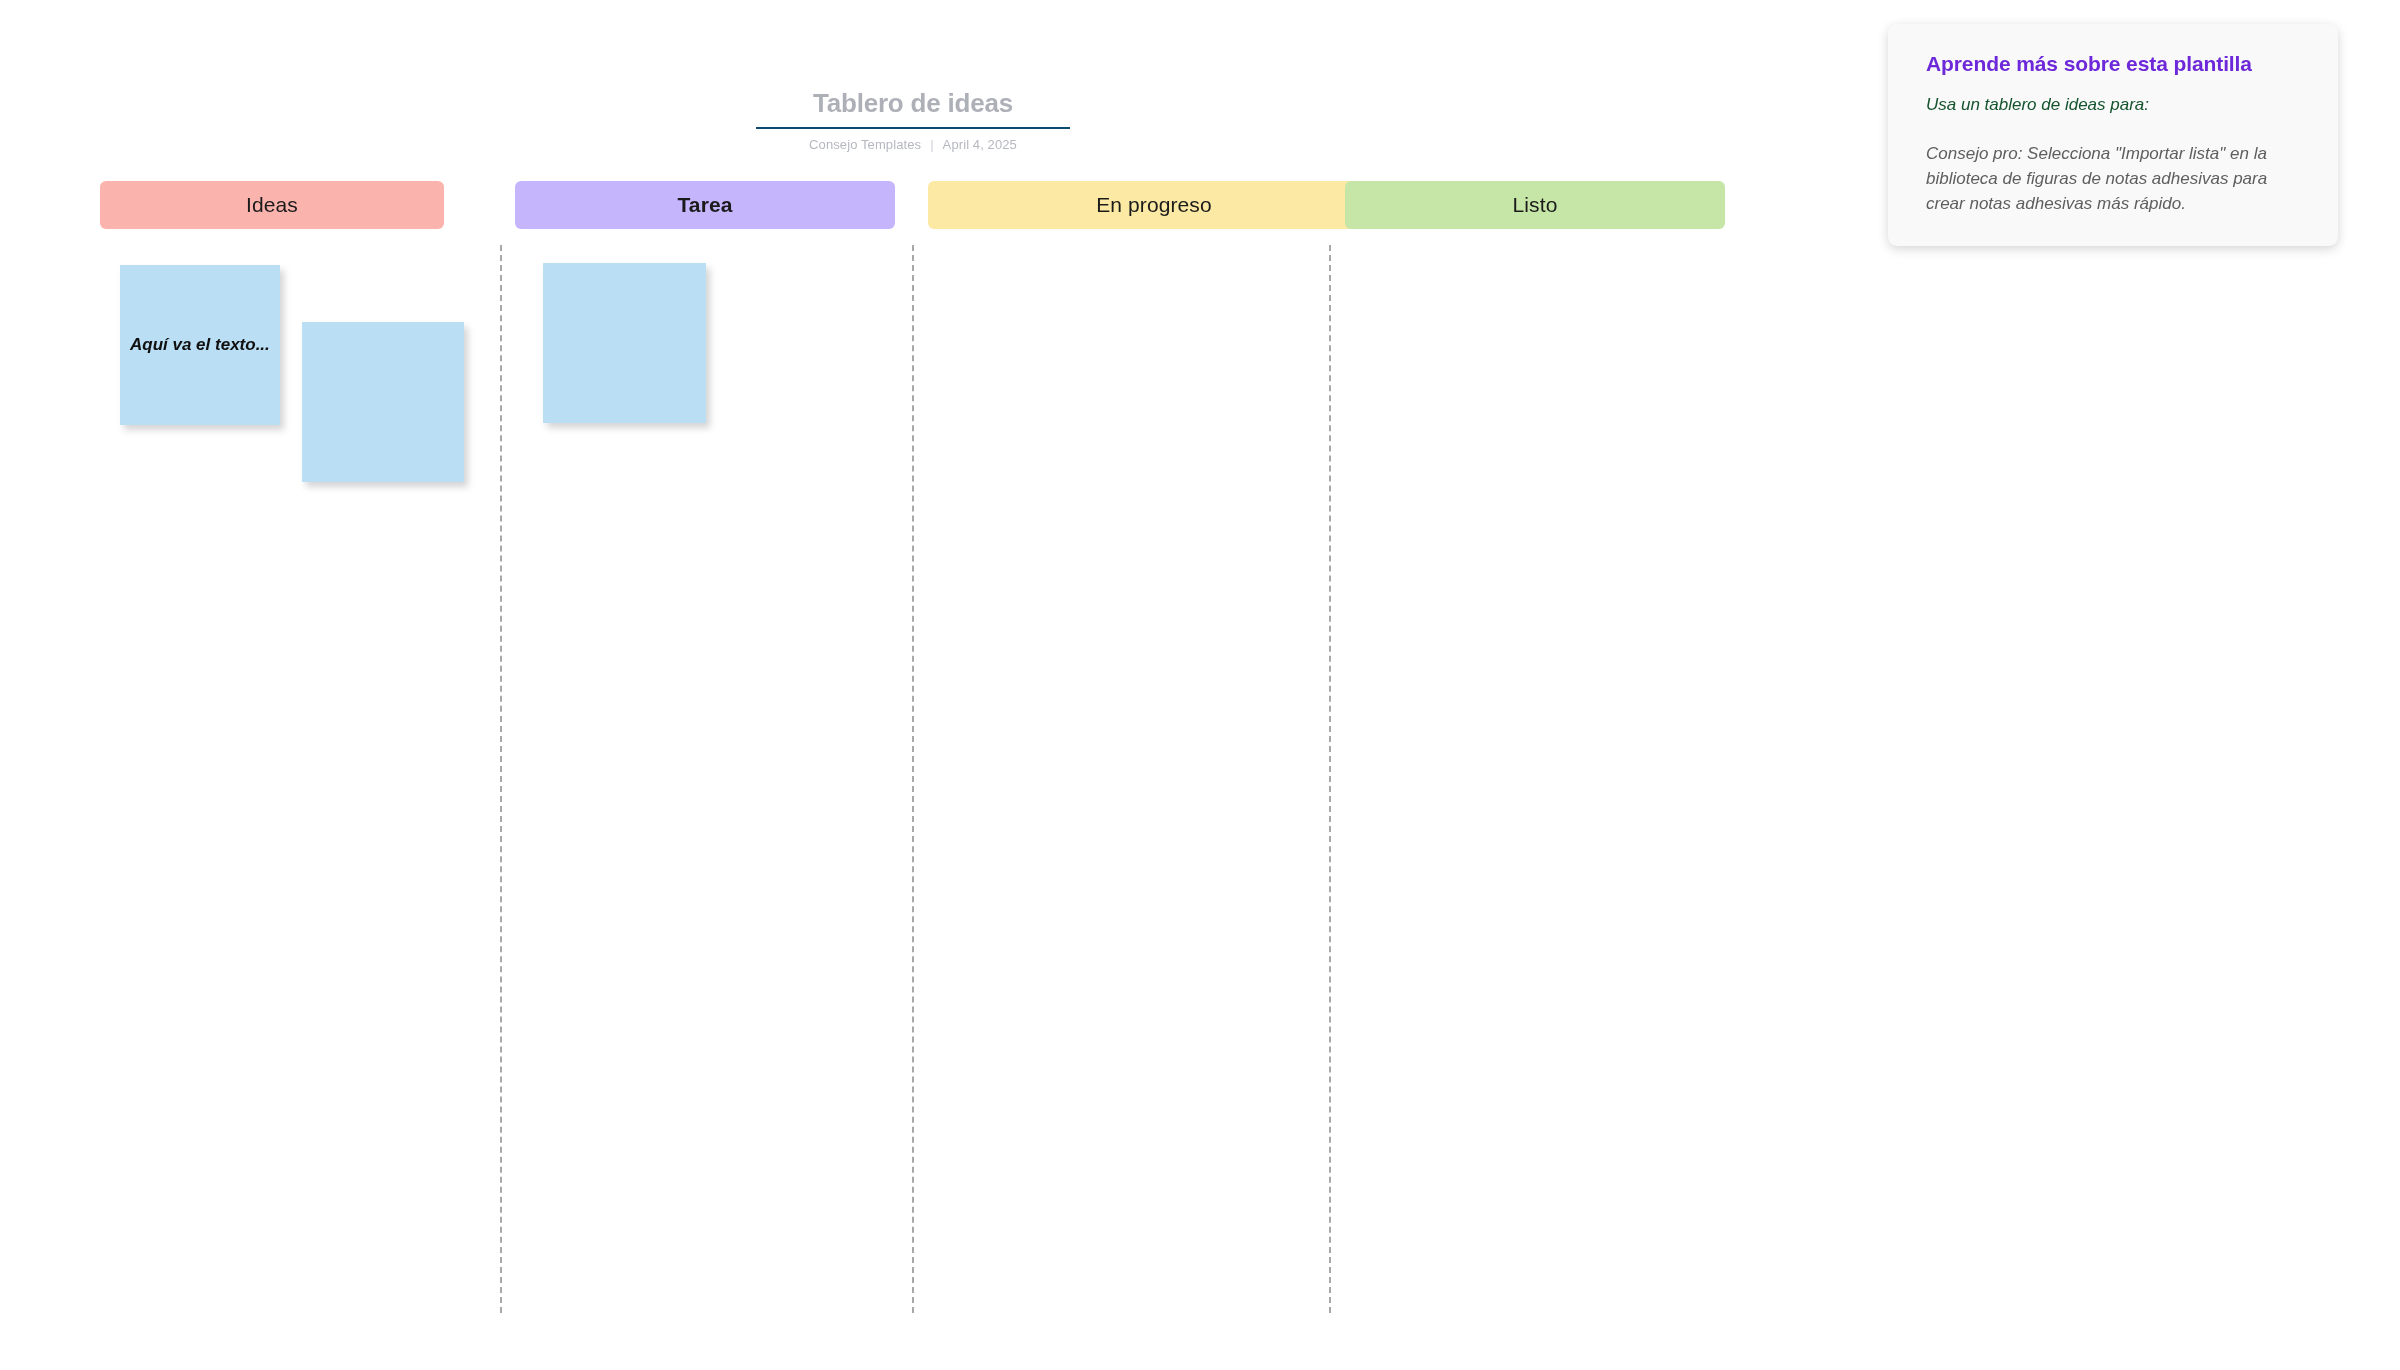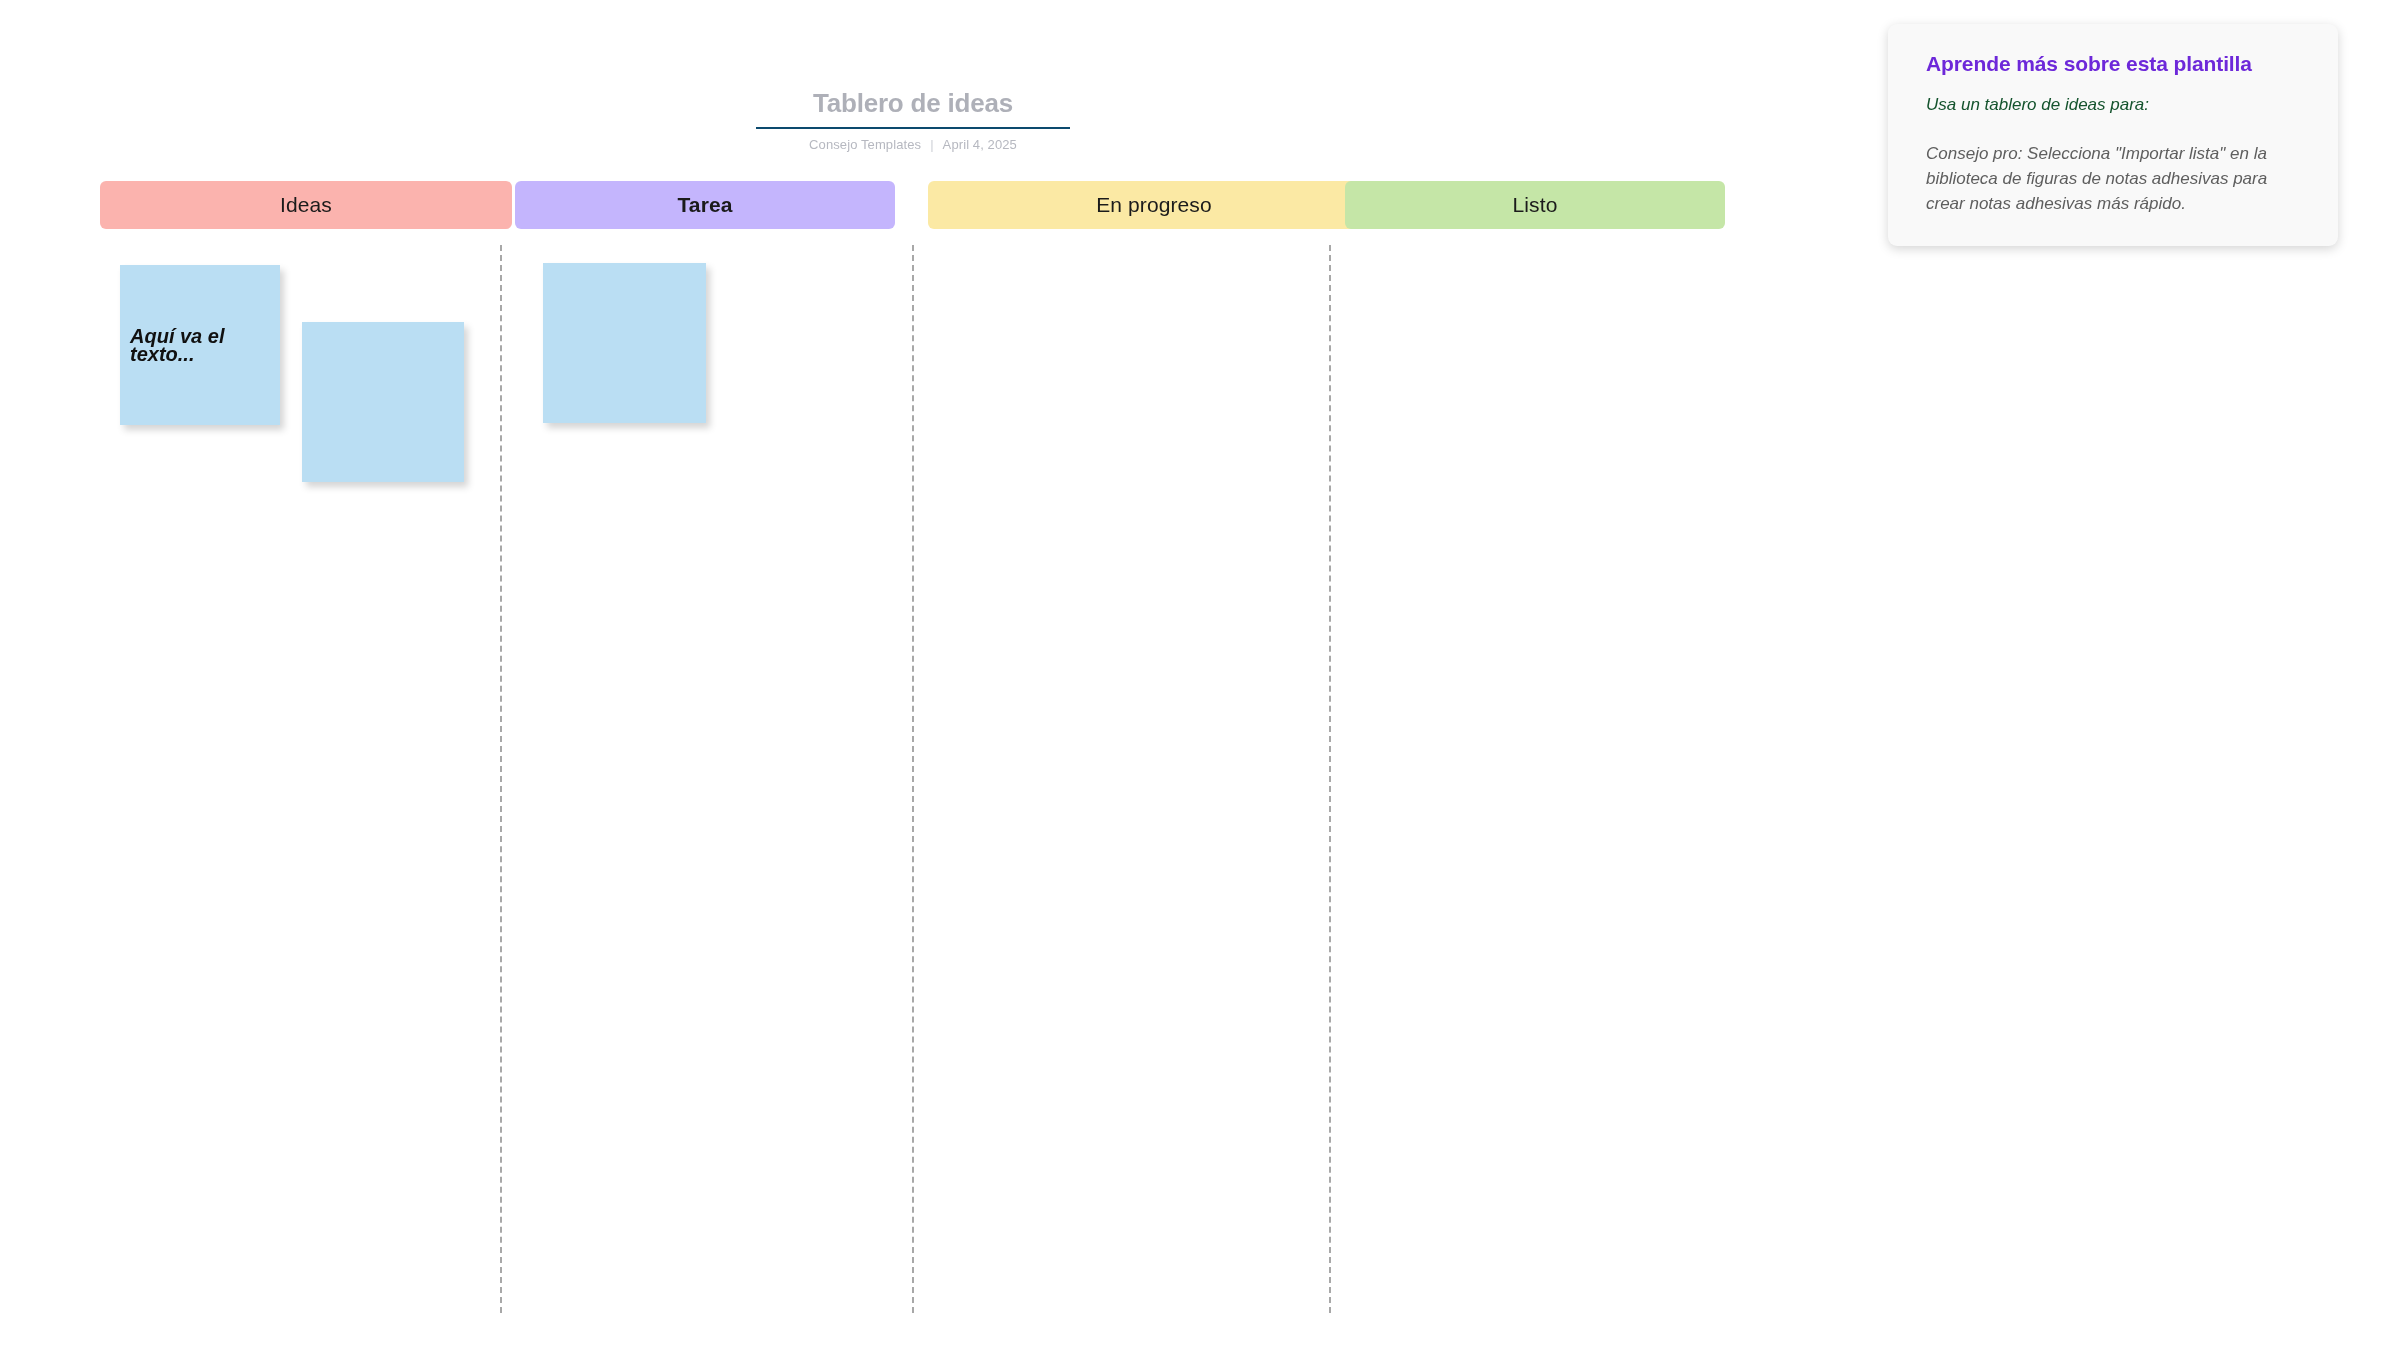--- a/index.html
+++ b/index.html
@@ -81,21 +81,21 @@
   .sticky-note {
     position: absolute;
     background: #badef3;
     box-shadow: 4px 5px 7px rgba(0, 0, 0, 0.17);
     display: flex;
     align-items: center;
     box-sizing: border-box;
     padding: 0 10px;
   }
   .sticky-note .note-text {
-    font-size: 20px;
+    font-size: 17px;
     font-style: italic;
     font-weight: 600;
     color: #101010;
     line-height: 18px;
   }
 
   
   #info-panel {
     position: absolute;
     left: 1888px;
@@ -152,21 +152,21 @@
   </div>
 </div>
 
 <div id="dividers-layer">
     <div class="column-divider" style="left: 500px;"></div>
     <div class="column-divider" style="left: 912px;"></div>
     <div class="column-divider" style="left: 1329px;"></div>
   </div>
 
 <div id="columns-layer">
-    <div class="column" style="left: 100px; width: 412px;">
+    <div class="column" style="left: 100px; width: 344px;">
       <div class="column-header" style="background: rgb(251, 179, 174);">
         <span>Ideas</span>
       </div>
     </div>
     <div class="column" style="left: 515px; width: 380px;">
       <div class="column-header" style="background: #c4b5fd; font-weight: bold;">
         <span>Tarea</span>
       </div>
     </div>
     <div class="column" style="left: 928px; width: 452px;">

